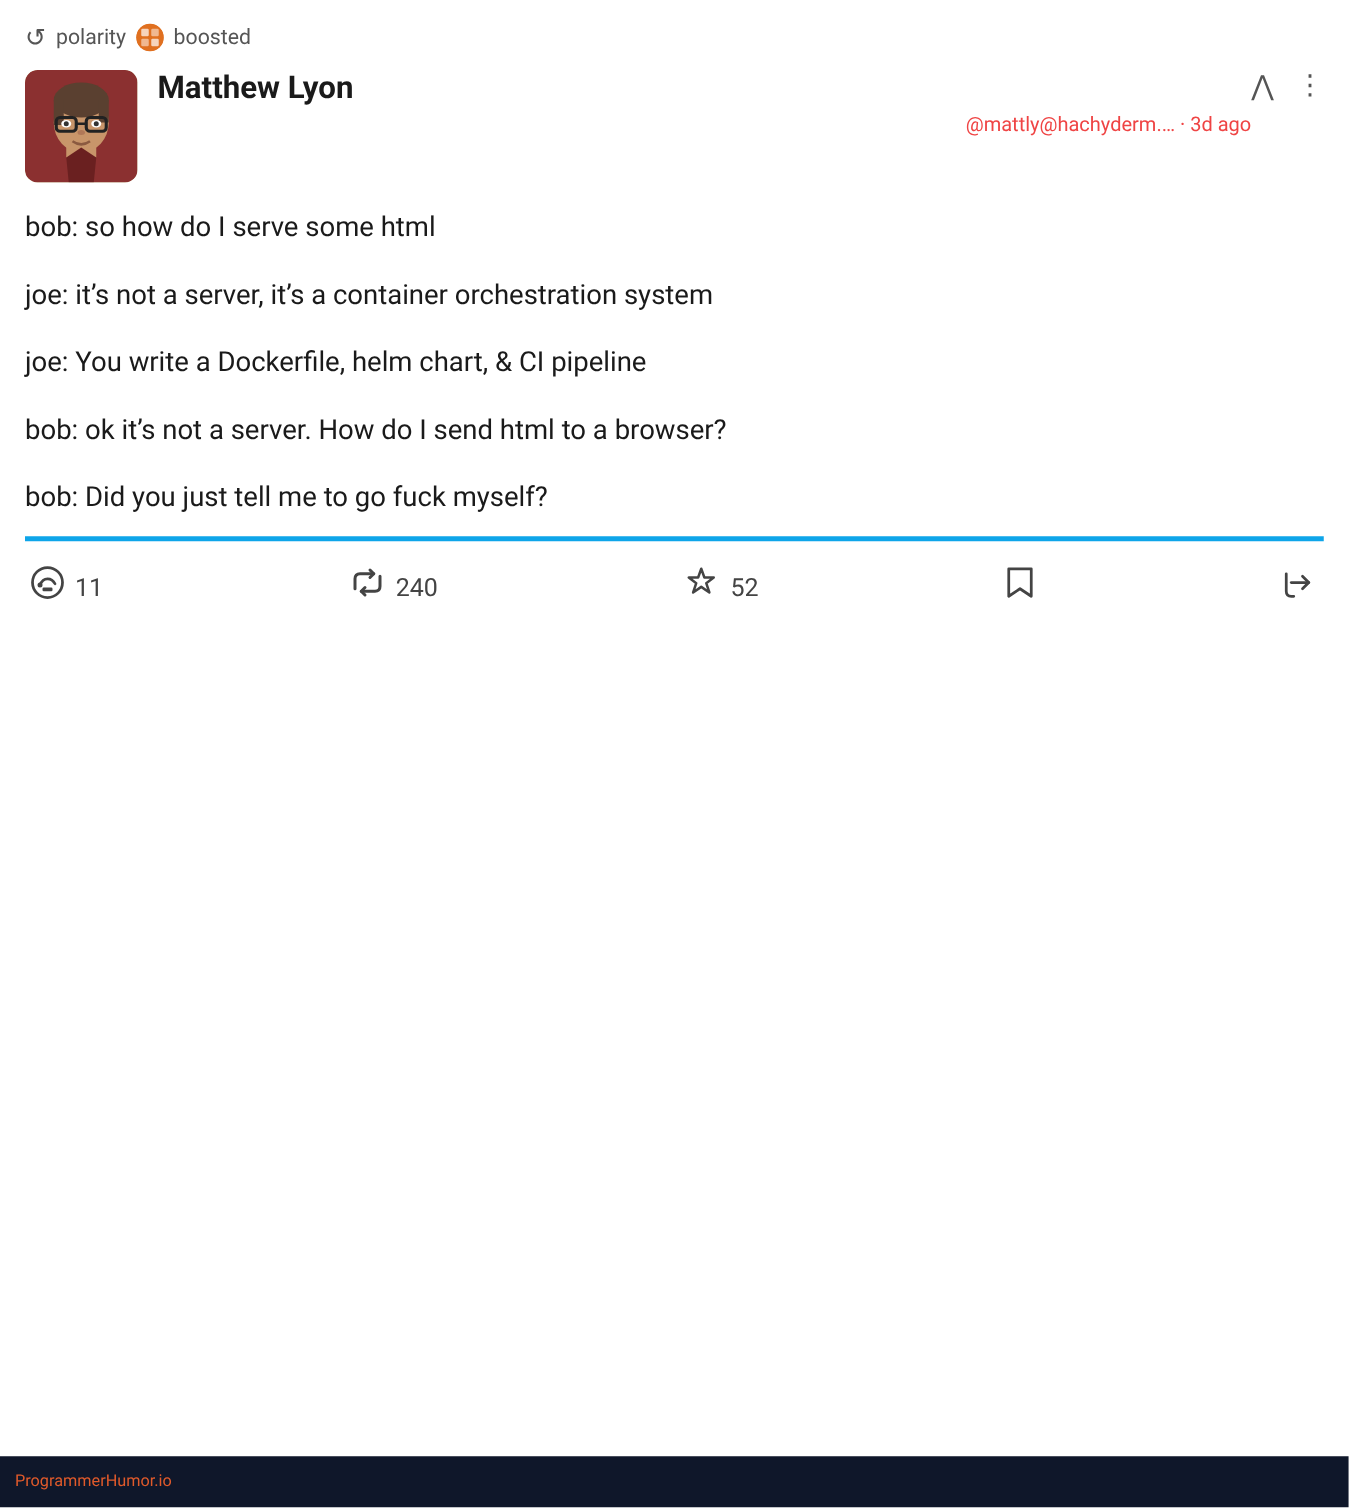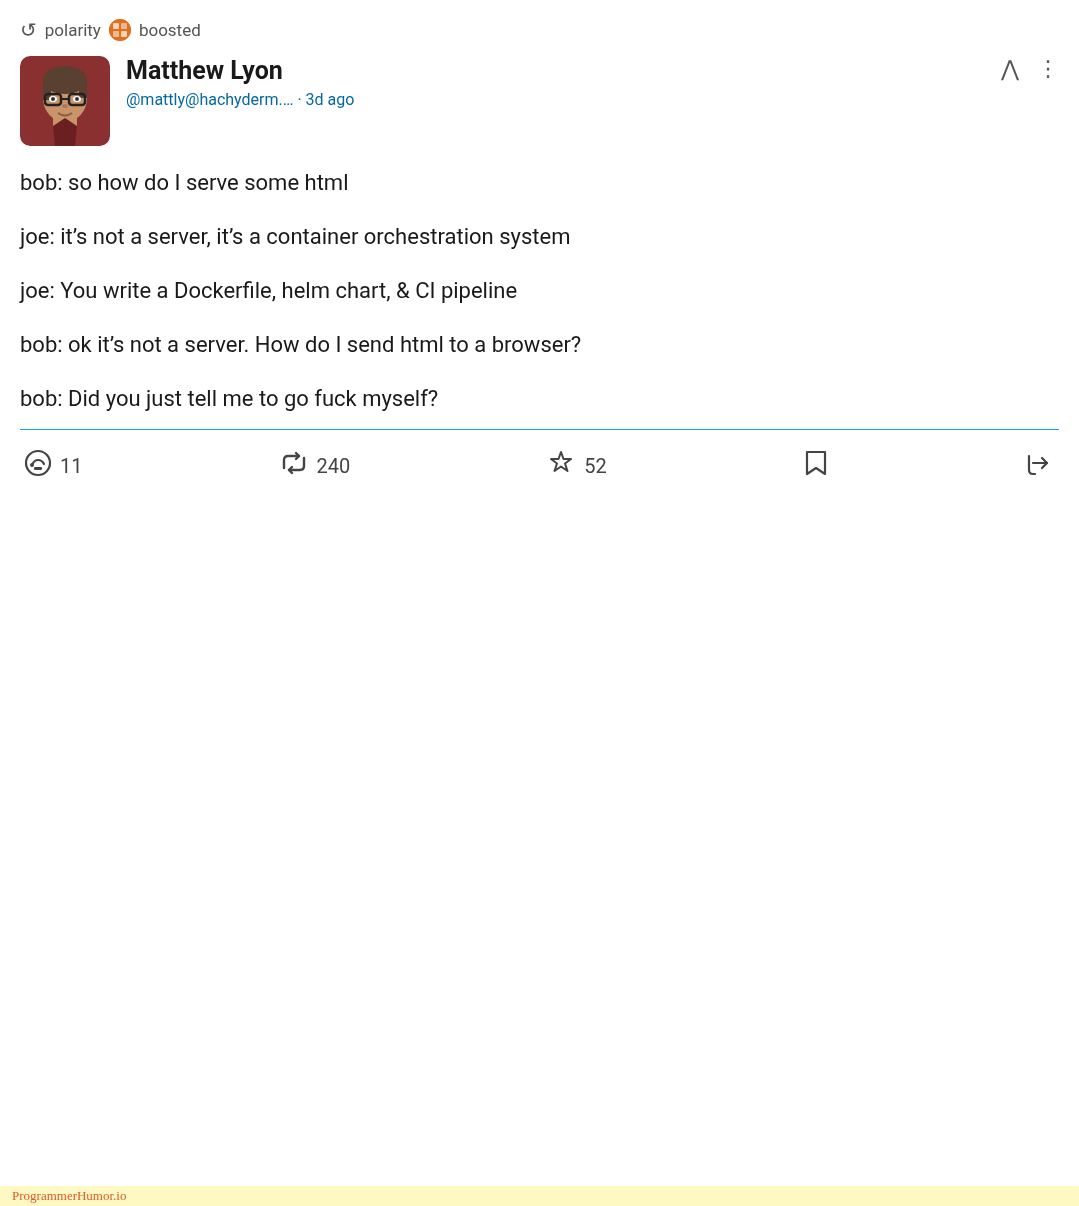--- a/index.html
+++ b/index.html
@@ -60,22 +60,23 @@
       flex: 1;
     }
     .username {
       font-size: 25px;
       font-weight: 700;
       color: #1a1a1a;
       line-height: 1.2;
     }
     .handle-time {
       font-size: 16px;
-      color: #0369a1;
+      color: #ef4444;
       margin-top: 4px;
+      text-align: right;
     }
     .post-actions-top {
       display: flex;
       gap: 18px;
       align-items: center;
       margin-left: auto;
     }
     .chevron-up {
       font-size: 22px;
       color: #555;
@@ -97,47 +98,46 @@
       margin-bottom: 20px;
     }
     .post-content p:last-child {
       margin-bottom: 0;
     }
     .action-bar {
       display: flex;
       align-items: center;
       justify-content: space-between;
       padding: 18px 4px 10px 4px;
-      border-top: 1px solid #0ea5e9;
+      border-top: 4px solid #0ea5e9;
       gap: 10px;
     }
     .action-item {
       display: flex;
       align-items: center;
       gap: 8px;
       color: #555;
       font-size: 20px;
       cursor: pointer;
     }
     .action-icon {
       font-size: 26px;
       color: #444;
     }
     .action-count {
       font-size: 20px;
       color: #444;
     }
     .footer-bar {
-      background: #fef9c3;
+      background: #0f172a;
       color: #aaa;
       font-size: 13px;
-      padding: 2px 12px;
-      display: flex;
-      align-items: center;
-      font-family: Liberation Serif, serif;
+      padding: 13px 12px;
+      display: flex;
+      align-items: center;
     }
     .footer-brand {
       font-size: 13px;
       color: #ccc;
     }
     .footer-brand span {
       color: #e05a2b;
     }
   </style>
 </head>

